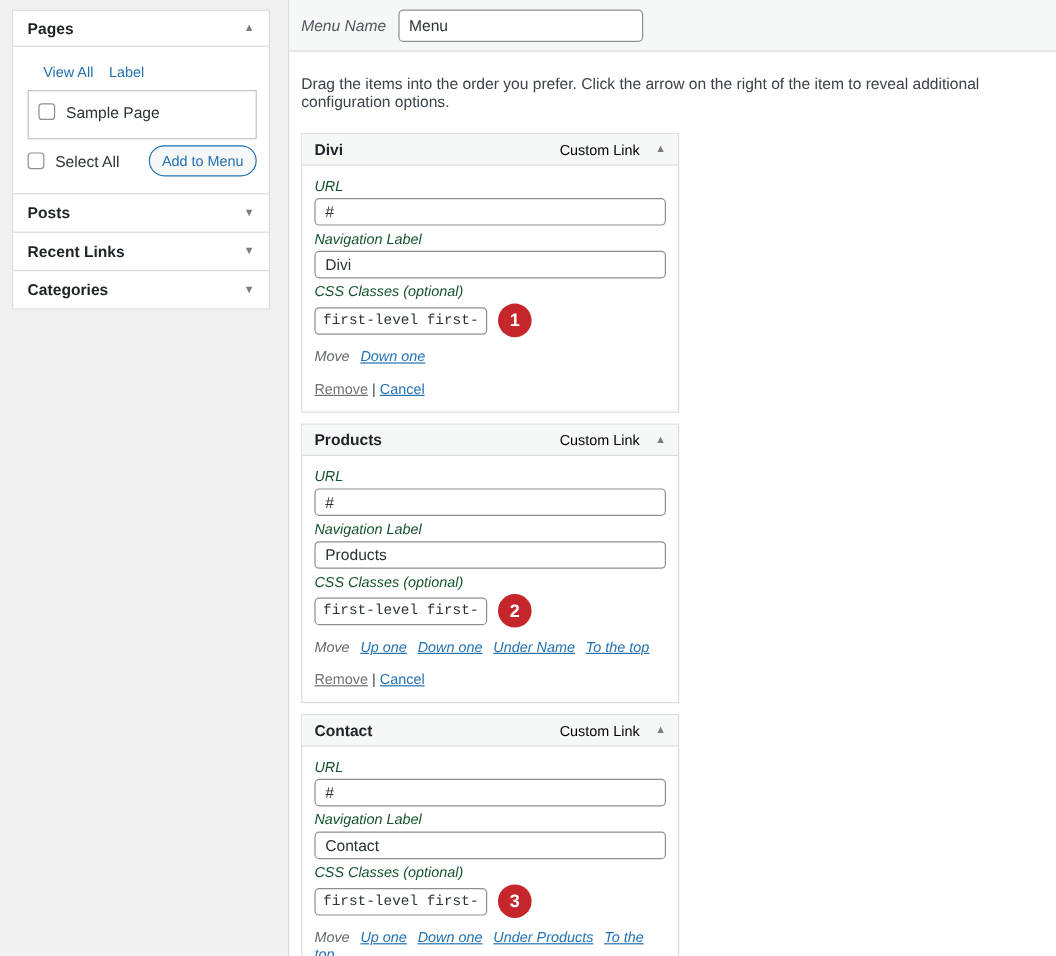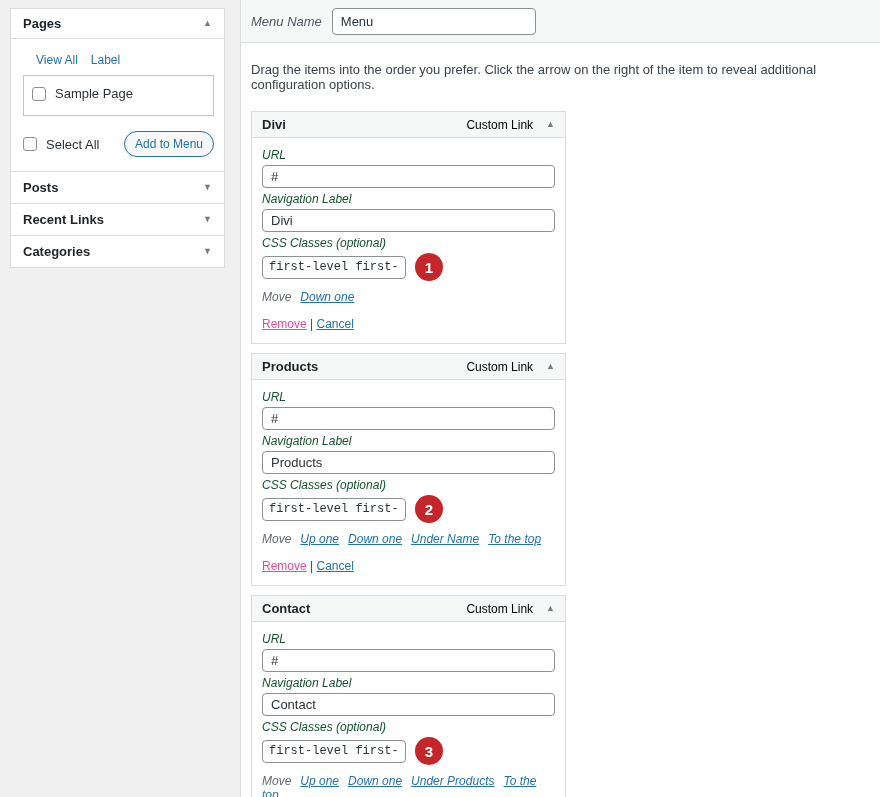--- a/index.html
+++ b/index.html
@@ -29,26 +29,26 @@
   .tab-active {
     background:#fff; border:1px solid #c3c4c7; border-bottom:none;
     padding:6px 9px 7px; position:relative; top:1px; z-index:2; color:#2c3338;
     cursor:pointer;
   }
   .tab-link { color:#2271b1; margin-left:13px; padding-bottom:8px; text-decoration:none; }
   .tab-panel {
     border:1px solid #c3c4c7; background:#fff;
     padding:10px 8px 14px; position:relative; z-index:1;
   }
-  .check-row { display:flex; align-items:center; font-size:13px; color:#2c3338; }
+  .check-row { display:flex; font-size:13px; color:#2c3338; }
   .checkbox {
     width:14px; height:14px; border:1px solid #8c8f94; border-radius:3px;
     background:#fff; margin-right:9px; flex:none; cursor:pointer;
   }
-  .bottom-row { display:flex; justify-content:space-between; align-items:center; margin-top:15px; }
+  .bottom-row { display:flex; justify-content:space-between; align-items:center; margin-top:5px; }
   .btn-secondary {
     background:#f6f7f7; border:1px solid #2271b1; color:#2271b1;
     border-radius:13px; font-size:12px; padding:5px 10px; cursor:pointer;
     font-family:"Liberation Sans", sans-serif;
   }
   .acc-row {
     border-top:1px solid #dcdcde;
     display:flex; justify-content:space-between; align-items:center;
     padding:8px 12px; font-size:13px; font-weight:700; color:#1d2327; cursor:pointer;
   }
@@ -91,21 +91,21 @@
     padding:0 6px; overflow:hidden; white-space:nowrap;
   }
   .badge {
     width:28px; height:28px; border-radius:50%; background:#c5262c;
     color:#fff; font-size:15px; font-weight:700;
     display:flex; align-items:center; justify-content:center; margin-left:9px; flex:none;
   }
   .move-row { font-size:12px; font-style:italic; color:#646970; margin:9px 0 13px; }
   .move-row a { color:#2271b1; margin-left:9px; }
   .actions { font-size:12px; font-style:normal; }
-  .remove-link { color:#ec4899; }
+  .remove-link { color:#737373; }
   .cancel-link { color:#2271b1; }
   .sep { color:#3c434a; }
 </style>
 </head>
 <body>
 
 <div class="sidebar">
 
   <div class="acc-header pages-header">
     <span>Pages</span>

